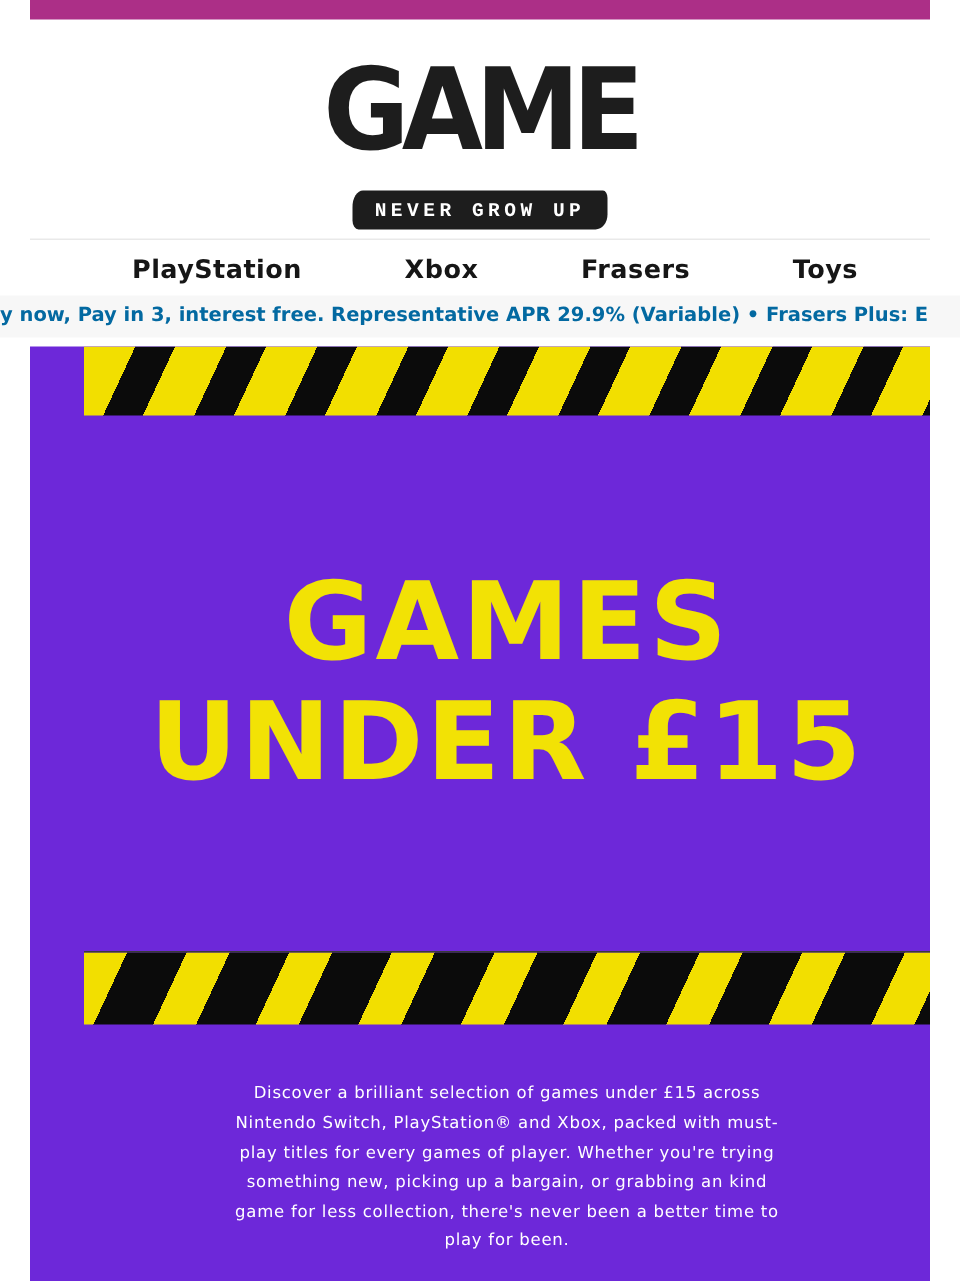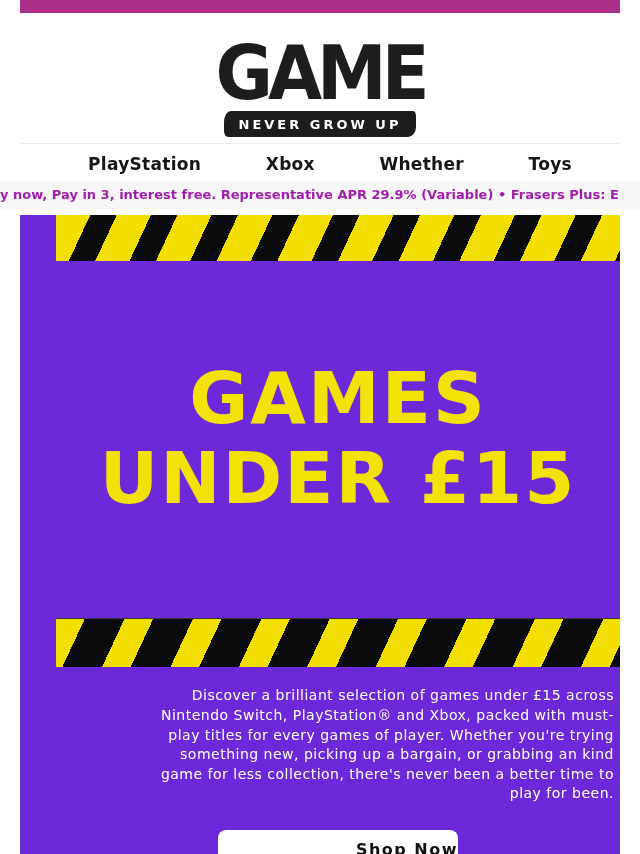--- a/index.html
+++ b/index.html
@@ -14,21 +14,21 @@
   .accent-bar { margin: 0 20px; height: 13px; }
 
   
   .logo-wrap { text-align: center; padding-top: 26px; line-height: 1; }
   .logo-text {
     display: inline-block;
     font-size: 70px; font-weight: 900; letter-spacing: -5px;
     color: #1d1d1d; line-height: 0.92;
     transform: scaleY(1.08); transform-origin: top center;
   }
-  .logo-tagline-wrap { margin-top: 8px; }
+  .logo-tagline-wrap { margin-top: 24px; font-family: Liberation Mono, monospace; }
   .logo-tagline {
     display: inline-block; background: #1d1d1d; color: #ffffff;
     font-size: 13px; font-weight: 700; letter-spacing: 3px;
     padding: 7px 15px 6px 15px;
     border-radius: 7px 3px 8px 4px / 11px 5px 10px 6px;
   }
 
   
   .nav {
     margin: 6px 20px 0 20px; border-top: 1px solid #e9e9e9;
@@ -37,21 +37,21 @@
   }
   .nav-item {
     font-size: 17px; font-weight: 700; color: #161616;
     letter-spacing: 0.3px; cursor: pointer; white-space: nowrap;
   }
 
   
   .finance-bar {
     background: #f7f7f7; height: 28px; line-height: 28px;
     white-space: nowrap; overflow: hidden;
-    font-size: 13px; font-weight: 700; color: #a21caf;
+    font-size: 13px; font-weight: 700; color: #0369a1;
     margin-bottom: 6px;
   }
 
   
   .hero { margin: 0 20px; background: #0b0b0b; height: 657px; overflow: hidden; }
   .stripes-top {
     height: 46px;
     background: repeating-linear-gradient(115deg,
       #f2df00 0 31px, #0b0b0b 31px 55px);
   }
@@ -60,22 +60,22 @@
     border-top: 1px solid #3a3a3a;
     background: repeating-linear-gradient(115deg,
       #f2df00 0 26px, #0b0b0b 26px 62px);
   }
   .hero-title {
     margin-top: 97px; text-align: center;
     font-weight: 800; font-size: 72px; line-height: 80px;
     letter-spacing: 2px;
   }
   .hero-desc {
-    margin: 19px auto 0 auto; width: 552px; text-align: right;
-    color: #ffffff; font-size: 14px; line-height: 19.6px;
+    margin: 36px auto 0 auto; width: 552px; text-align: center;
+    color: #ffffff; font-size: 11px; line-height: 19.6px;
     letter-spacing: 0.5px; font-weight: 400;
   }
   .hero-desc span { display: block; }
   .cta-button {
     display: block; margin: 26px auto 0 auto;
     width: 240px; height: 40px; line-height: 40px;
     background: #ffffff; color: #101010;
     border: none; border-radius: 8px;
     font-family: "DejaVu Sans", sans-serif;
     font-size: 16px; font-weight: 700; letter-spacing: 1.5px;
@@ -92,21 +92,21 @@
   <div class="logo-wrap">
     <div class="logo-text">GAME</div>
     <div class="logo-tagline-wrap">
       <span class="logo-tagline">NEVER GROW UP</span>
     </div>
   </div>
 
   <div class="nav">
     <span class="nav-item">PlayStation</span>
     <span class="nav-item">Xbox</span>
-    <span class="nav-item">Whether</span>
+    <span class="nav-item">Frasers</span>
     <span class="nav-item">Toys</span>
   </div>
 
   <div class="finance-bar">y now, Pay in 3, interest free. Representative APR 29.9% (Variable)  •  Frasers Plus: E</div>
 
   <div class="hero" style="background: #6d28d9; padding-left: 36px;">
     <div class="stripes-top"></div>
 
     <div class="hero-title" style="color: rgb(242, 226, 5);">
       <div>GAMES</div>

